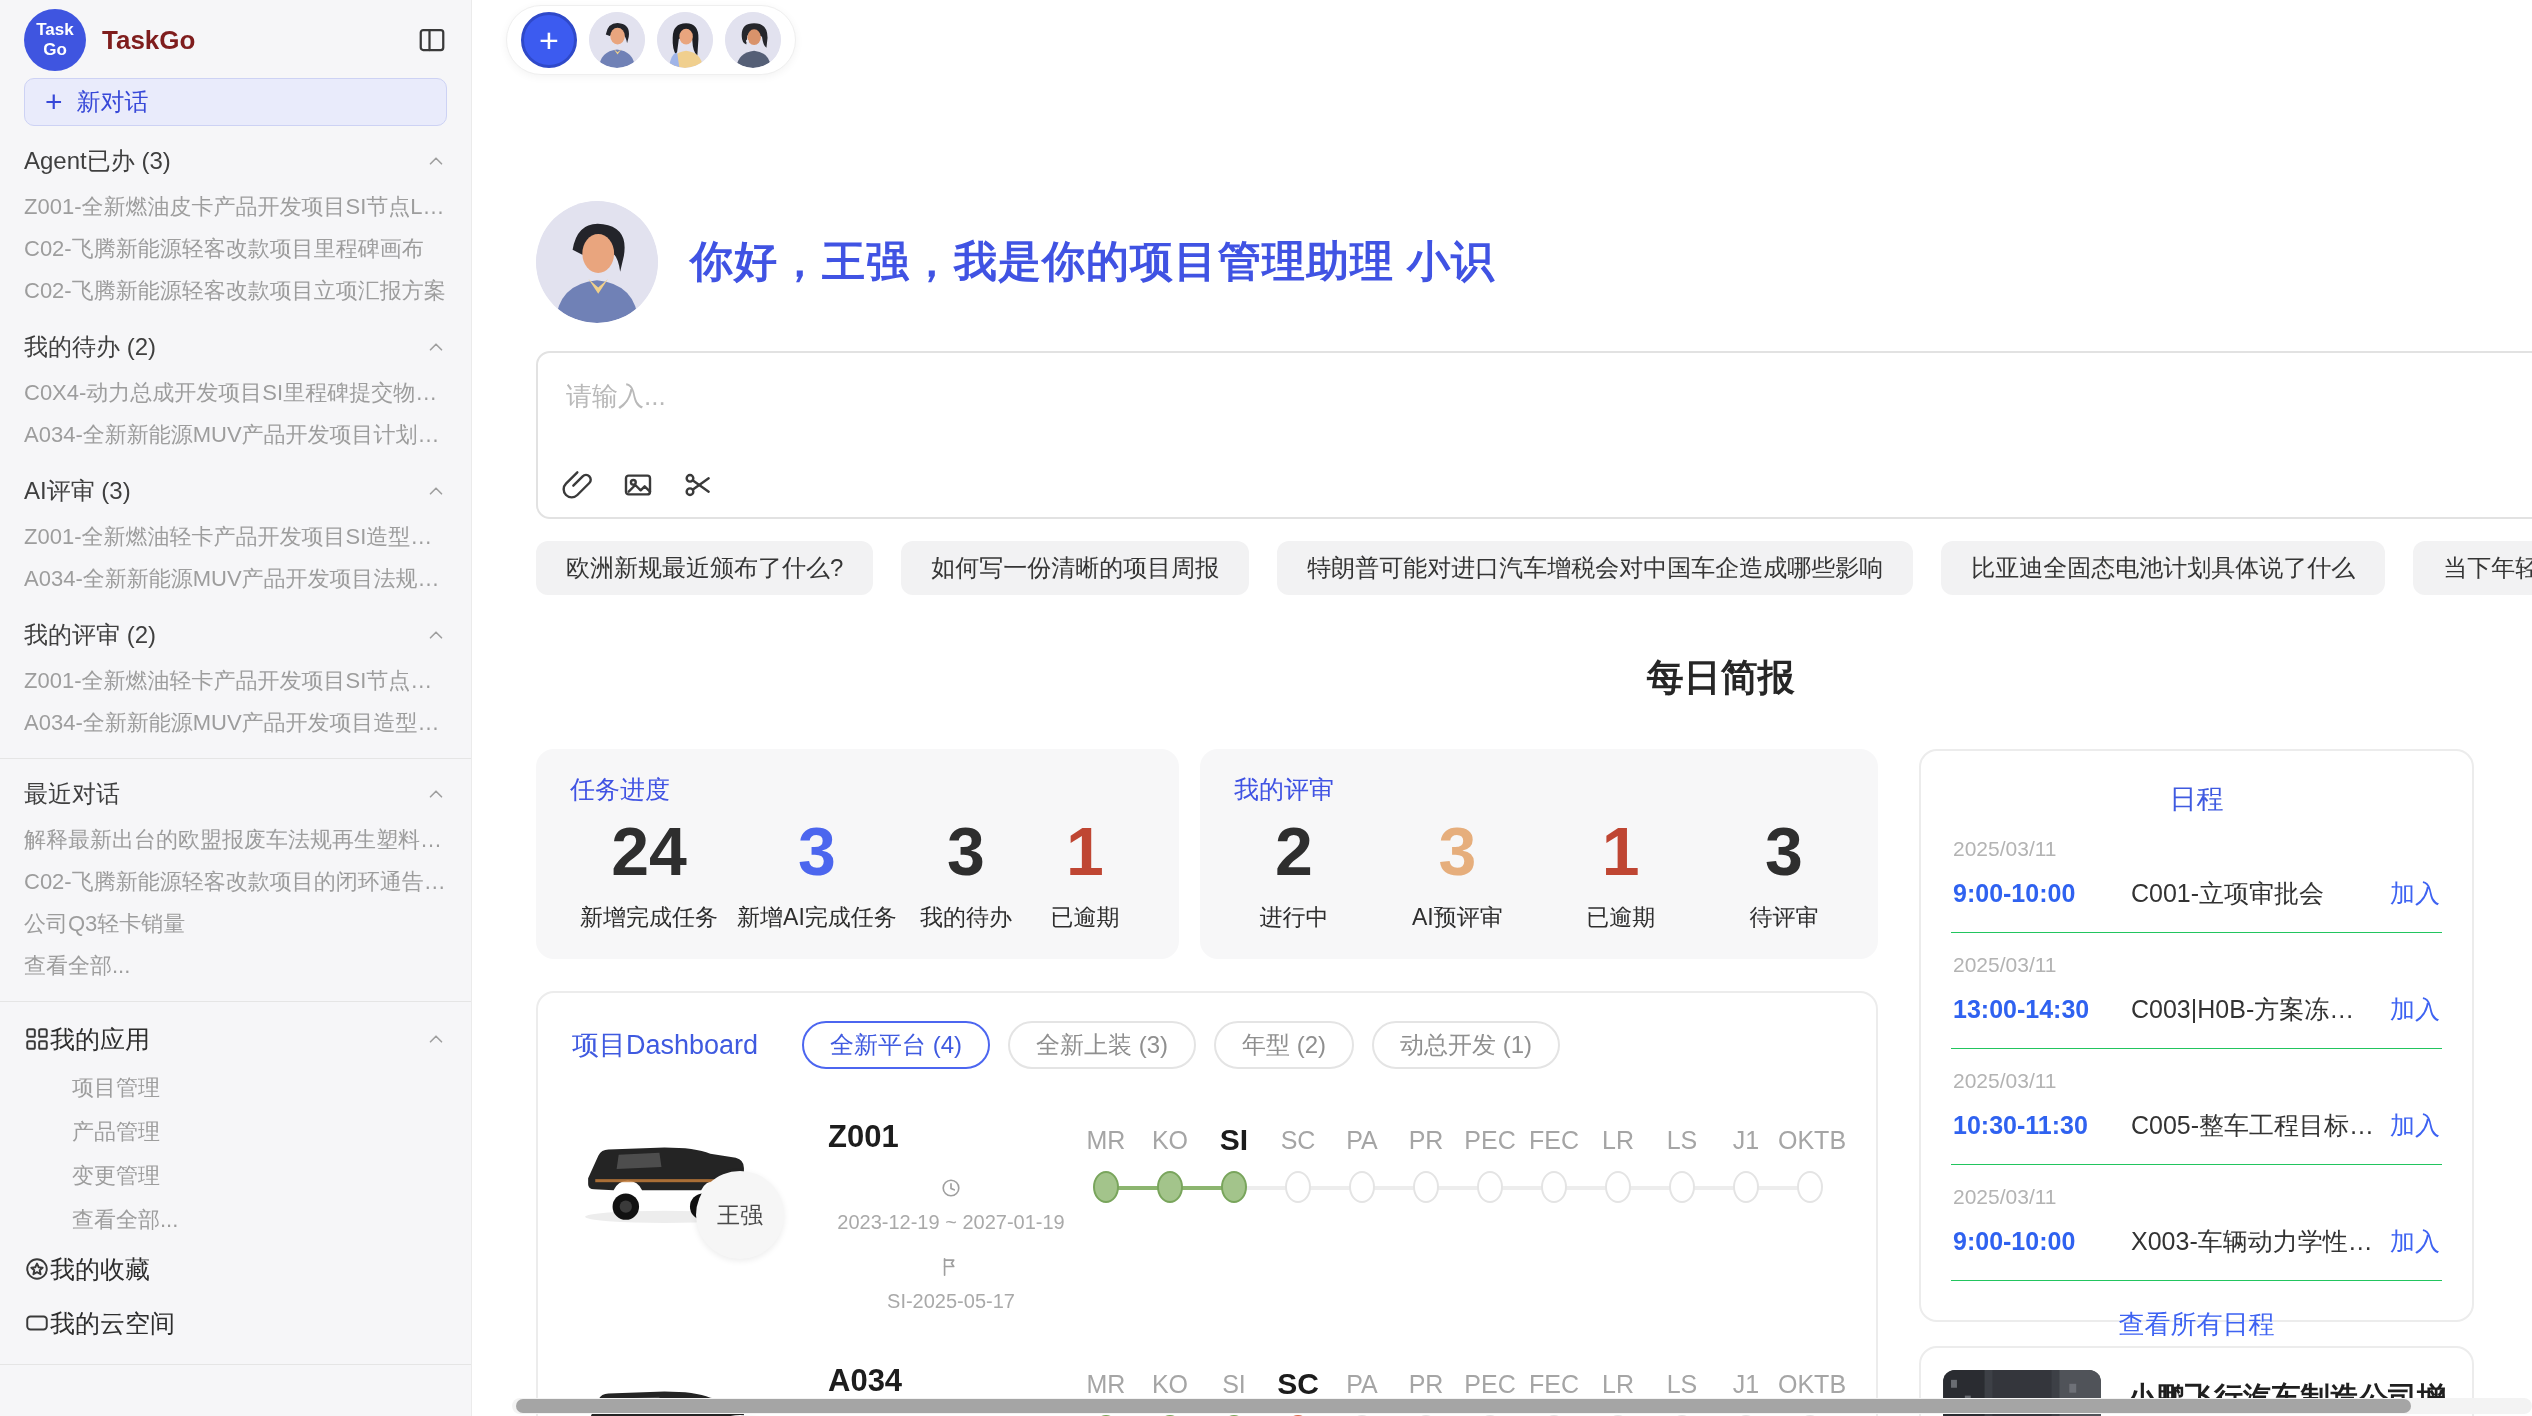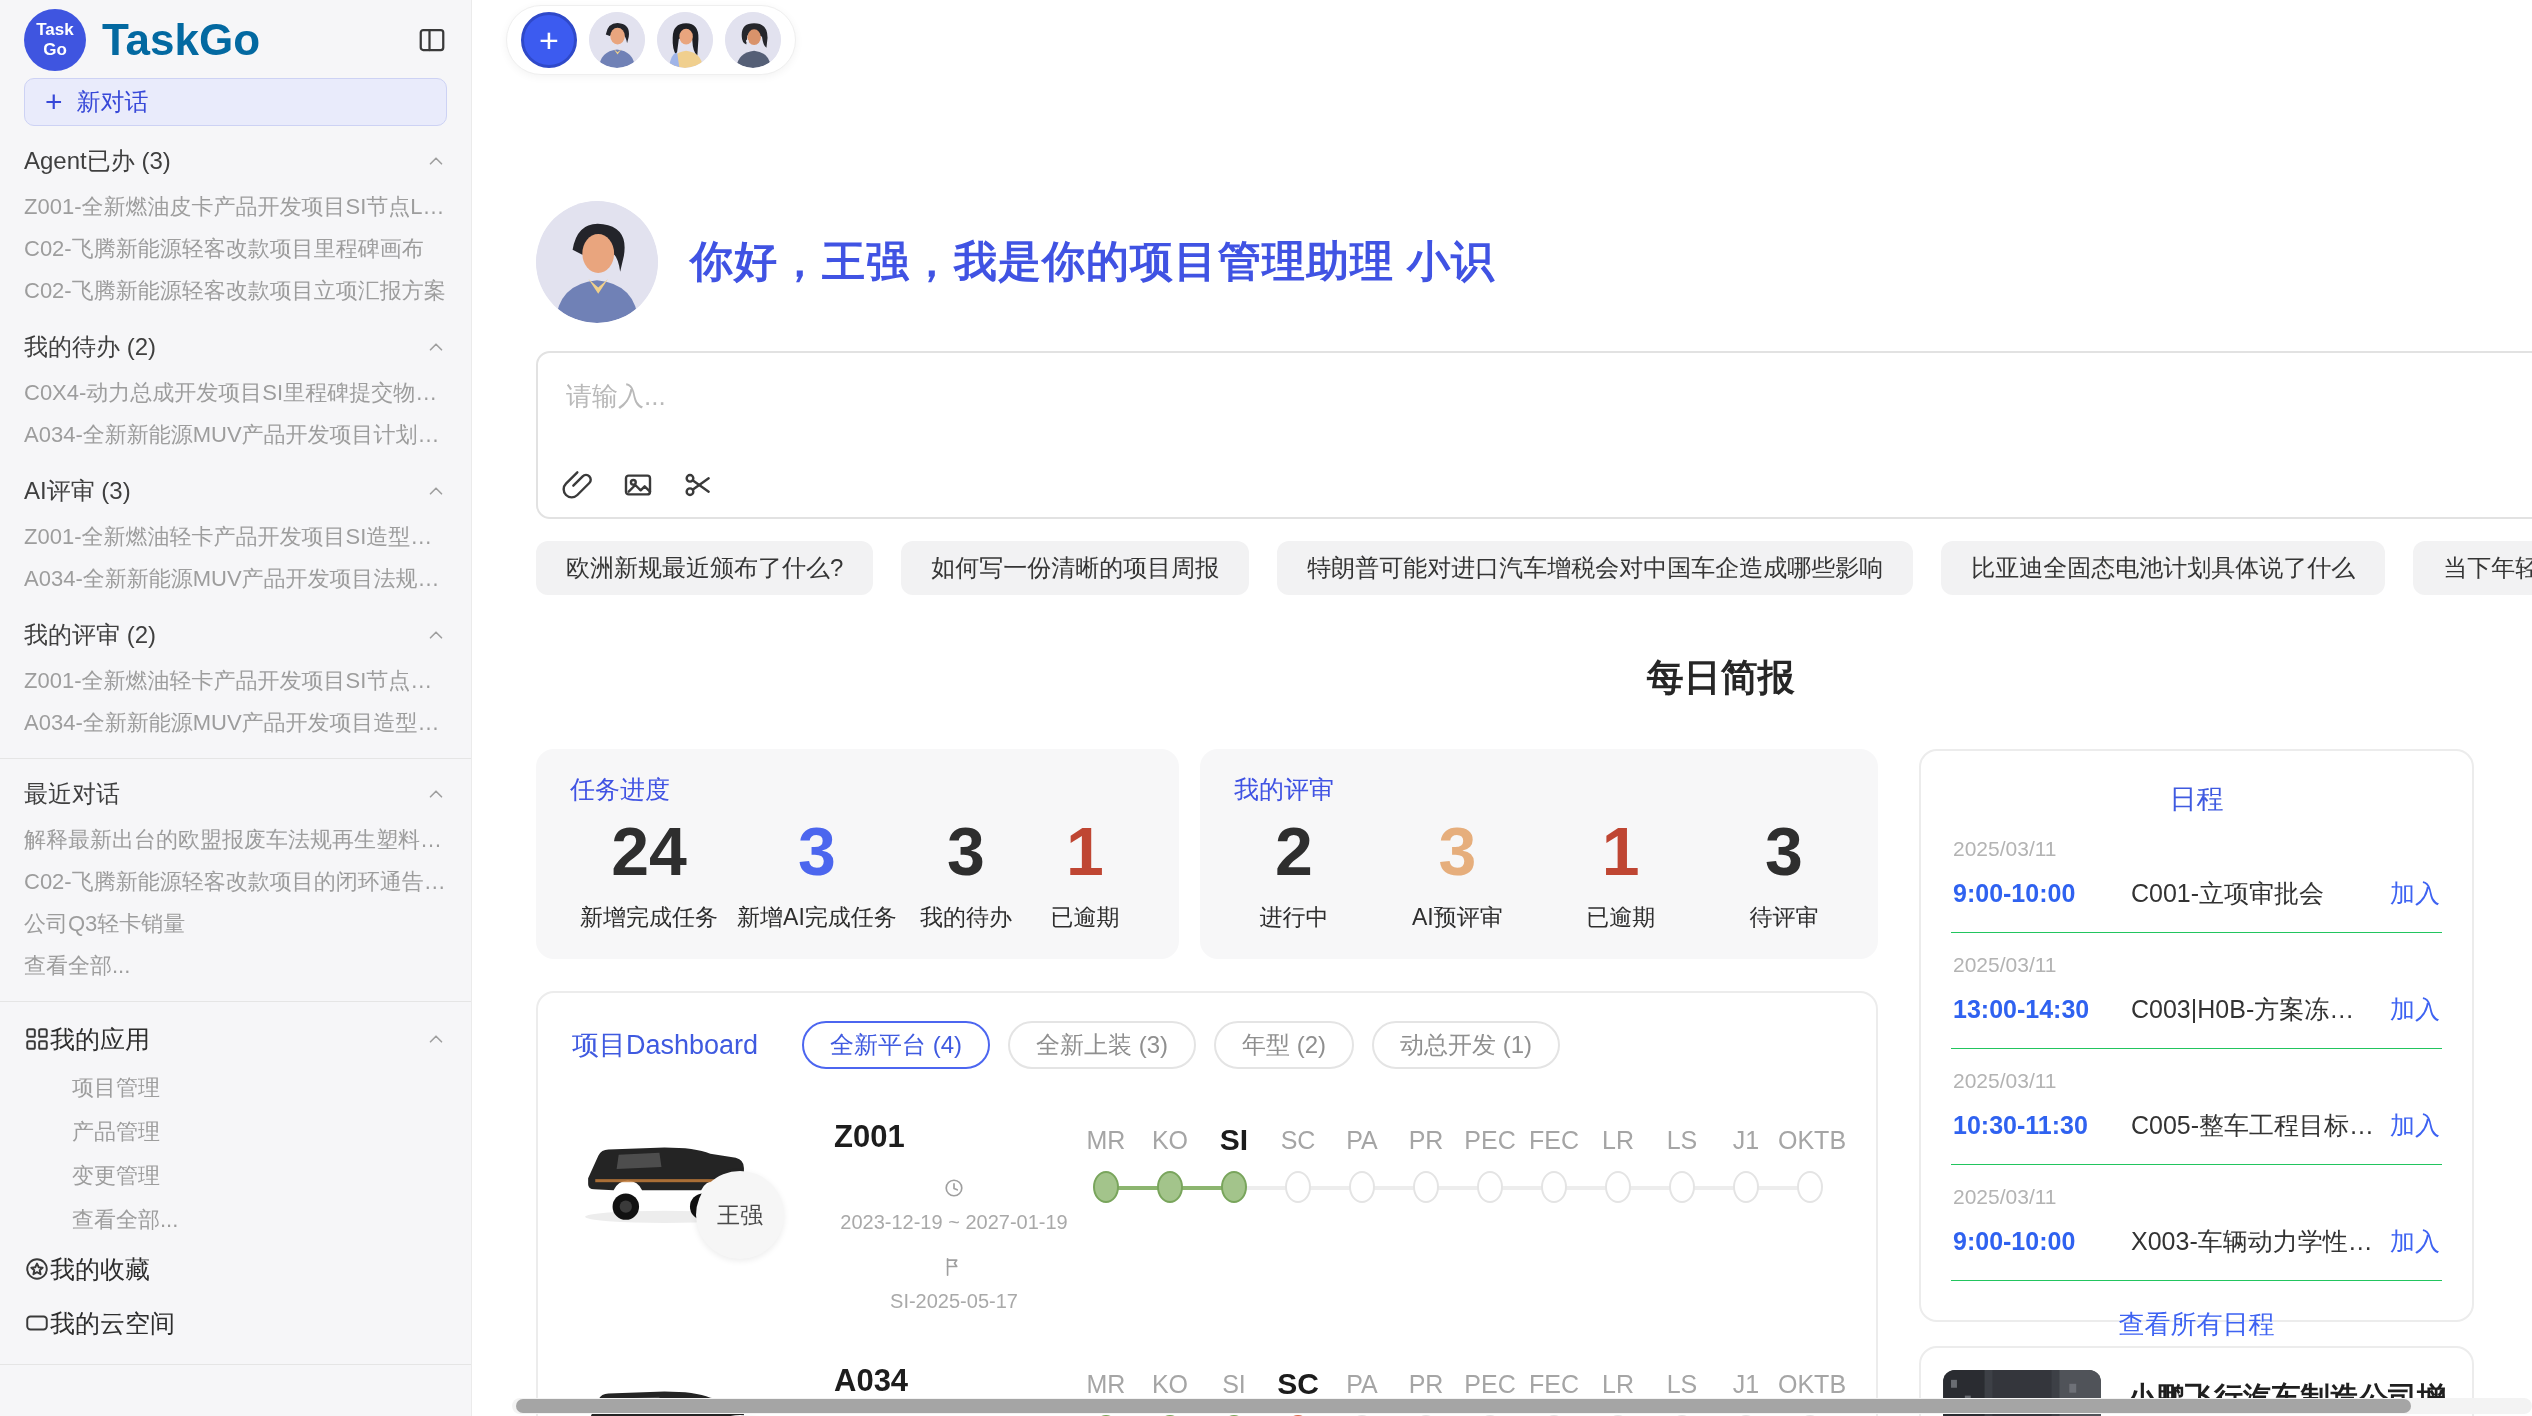--- a/index.html
+++ b/index.html
@@ -4,21 +4,21 @@
 <style>
   * { margin:0; padding:0; box-sizing:border-box; }
   html,body { width:2532px; height:1416px; overflow:hidden; }
   body { font-family:"Liberation Sans","DejaVu Sans",sans-serif; background:#fff; color:#333; }
   .app { display:flex; width:2532px; height:1416px; position:relative; }
 
   
   .sidebar { width:472px; min-width:472px; height:100%; background:#f6f6f8; border-right:1px solid #ebebeb; padding:0 24px; overflow:hidden; }
   .side-logo-row { display:flex; align-items:center; gap:16px; height:76px; margin-top:2px; }
   .logo-badge { width:62px; height:62px; border-radius:50%; background:#3f55e0; color:#fff; display:flex; flex-direction:column; align-items:center; justify-content:center; font-size:17px; font-weight:bold; line-height:1.15; }
-  .logo-title { font-size:44px; font-weight:bold; color:#0369a1; flex:1; }
+  .logo-title { font-size:26px; font-weight:bold; color:#7f1d1d; flex:1; }
   .icon-btn { background:none; border:none; cursor:pointer; display:flex; align-items:center; justify-content:center; }
   .new-chat-btn { width:100%; height:48px; background:#e9ebfb; border:1px solid #cdd2f4; border-radius:10px; display:flex; align-items:center; gap:14px; padding:0 20px; color:#3748d8; font-size:24px; cursor:pointer; }
   .new-chat-plus { font-size:30px; line-height:1; color:#3748d8; }
   .section-header { display:flex; justify-content:space-between; align-items:center; height:50px; color:#3f3f3f; font-size:24px; margin-top:10px; cursor:pointer; }
   .chev { width:22px; height:22px; }
   .side-item { height:42px; line-height:42px; color:#9d9d9d; font-size:22px; white-space:nowrap; overflow:hidden; text-overflow:ellipsis; cursor:pointer; }
   .side-divider { border:none; border-top:1px solid #e5e5e5; margin:14px -24px 10px; }
   .app-row { display:flex; align-items:center; height:54px; color:#2e2e2e; font-size:25px; cursor:pointer; }
   .app-row svg { flex-shrink:0; }
   .sub-item { padding-left:48px; height:44px; line-height:44px; }
@@ -65,21 +65,21 @@
   .dashboard-card { margin-top:32px; border:2px solid #ececec; border-radius:18px; height:560px; padding:28px 34px; overflow:hidden; background:#fff; }
   .dash-header { display:flex; align-items:center; gap:44px; }
   .dash-title { color:#3f5ae0; font-size:27px; }
   .tabs { display:flex; gap:18px; }
   .tab { height:48px; border:2px solid #e4e4e4; border-radius:24px; color:#8f8f8f; font-size:24px; padding:0 26px; display:flex; align-items:center; background:#fff; cursor:pointer; white-space:nowrap; }
   .tab.active { border-color:#4c66f0; color:#3f5ae0; }
 
   .proj-row { display:flex; align-items:flex-start; margin-top:46px; }
   .proj-media { position:relative; width:256px; height:158px; flex-shrink:0; }
   .owner-badge { position:absolute; left:124px; top:56px; width:88px; height:88px; border-radius:50%; background:#f6f6f6; box-shadow:0 2px 6px rgba(0,0,0,.08); display:flex; align-items:center; justify-content:center; font-size:23px; color:#4a4a4a; }
-  .proj-info { width:300px; margin-left:6px; }
+  .proj-info { width:300px; }
   .proj-code { font-size:31px; font-weight:700; color:#1d1d1d; margin-top:4px; }
   .proj-meta { display:flex; align-items:center; gap:12px; color:#a9a9a9; font-size:20px; margin-top:22px; white-space:nowrap;flex-direction:column; }
   .timeline { display:flex; margin-left:auto; margin-top:2px; }
   .step { width:64px; position:relative; text-align:center; }
   .step-label { font-size:25px; color:#a5a5a5; height:46px; line-height:46px; white-space:nowrap; }
   .step.active .step-label { color:#1c1c1c; font-weight:700; font-size:30px; }
   .dot { width:26px; height:32px; border-radius:50%; margin:8px auto 0; background:#fff; border:2px solid #e4e4e4; position:relative; z-index:2; }
   .step.done .dot { background:#a3c48b; border-color:#79a55c; }
   .step.overdue .dot { background:#f3ddd2; border-color:#d96a4a; }
   .seg { position:absolute; top:69px; left:-32px; width:64px; height:4px; background:#ededed; z-index:1; }

